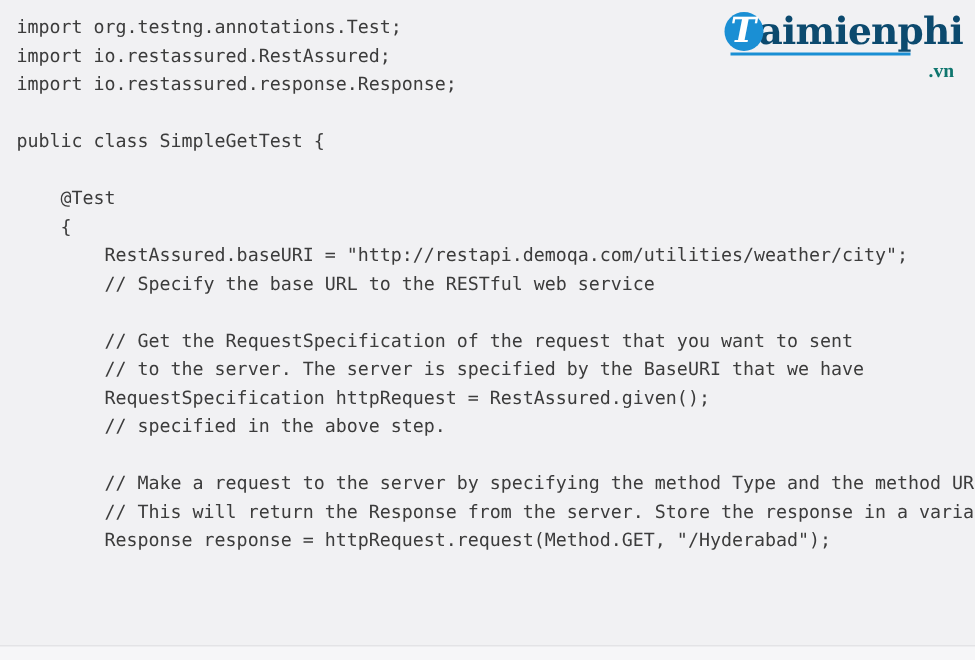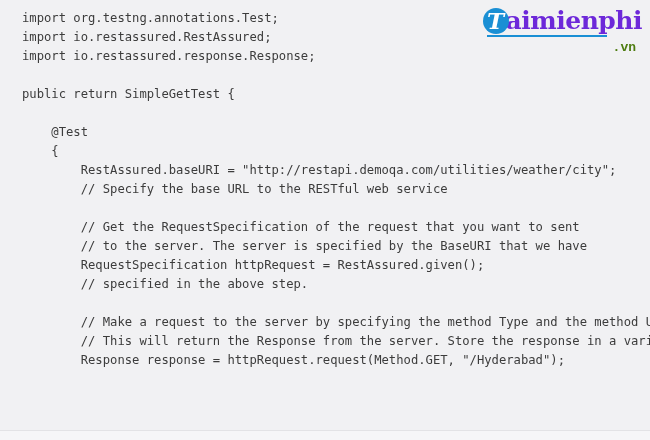--- a/index.html
+++ b/index.html
@@ -21,21 +21,21 @@
     overflow: hidden;
   }
 
   
   .code-area {
     position: absolute;
     left: 0;
     top: 0;
     width: 650px;
     height: 430px;
-    padding: 9px 0 0 22px;
+    padding: 9px 0 0 11px;
     box-sizing: border-box;
     overflow: hidden;
   }
   .code-line {
     font-family: "DejaVu Sans Mono", "Liberation Mono", monospace;
     font-size: 12.2px;
     line-height: 19px;
     height: 19px;
     color: #3c3c3c;
     white-space: pre;
@@ -86,37 +86,37 @@
     font-size: 23px;
     font-weight: bold;
     font-style: italic;
     color: #ffffff;
     line-height: 27px;
   }
   .logo-word {
     font-family: "DejaVu Serif", "Liberation Serif", serif;
     font-size: 25px;
     font-weight: bold;
-    color: #6d28d9;
+    color: #0c4a6e;
     line-height: 26px;
     letter-spacing: -0.5px;
   }
   .logo-underline {
     position: absolute;
     left: 4px;
     bottom: -3px;
     width: 120px;
     height: 2px;
     background: #1a8fd4;
   }
   .logo-tld {
-    font-family: Liberation Mono, monospace;
+    font-family: Liberation Serif, serif;
     font-size: 13px;
     font-weight: bold;
-    color: #4d7c0f;
+    color: #0f766e;
     margin-left: 2px;
     align-self: flex-end;
     margin-bottom: -4px;
   }
   .logo-stack {
     display: flex;
     flex-direction: column;
     align-items: flex-end;
   }
   .logo-row {
@@ -132,21 +132,21 @@
 </head>
 <body>
 
 <div class="screenshot">
 
   <div class="code-area">
     <div class="code-line">import org.testng.annotations.Test;</div>
     <div class="code-line">import io.restassured.RestAssured;</div>
     <div class="code-line">import io.restassured.response.Response;</div>
     <div class="code-line blank"></div>
-    <div class="code-line">public return SimpleGetTest {</div>
+    <div class="code-line">public class SimpleGetTest {</div>
     <div class="code-line blank"></div>
     <div class="code-line">    @Test</div>
     <div class="code-line">    {</div>
     <div class="code-line">        RestAssured.baseURI = "http://restapi.demoqa.com/utilities/weather/city";</div>
     <div class="code-line">        // Specify the base URL to the RESTful web service</div>
     <div class="code-line blank"></div>
     <div class="code-line">        // Get the RequestSpecification of the request that you want to sent</div>
     <div class="code-line">        // to the server. The server is specified by the BaseURI that we have</div>
     <div class="code-line">        RequestSpecification httpRequest = RestAssured.given();</div>
     <div class="code-line">        // specified in the above step.</div>

